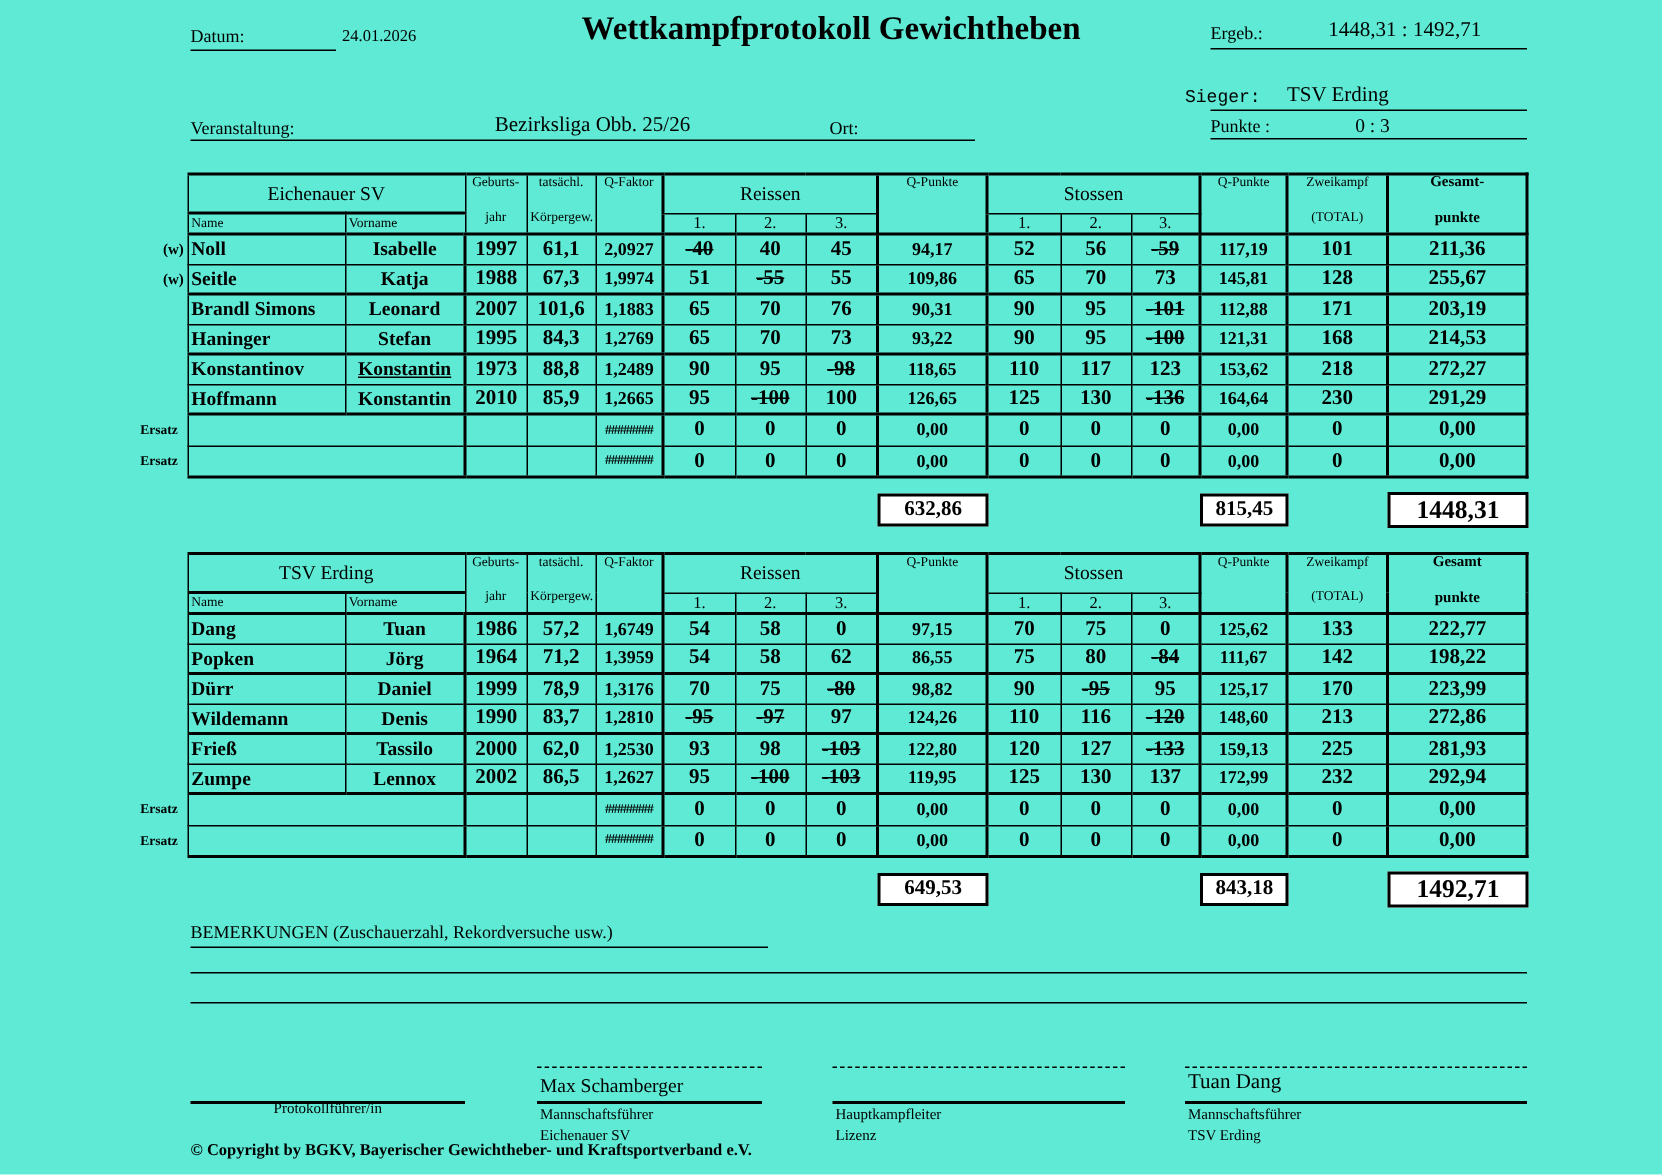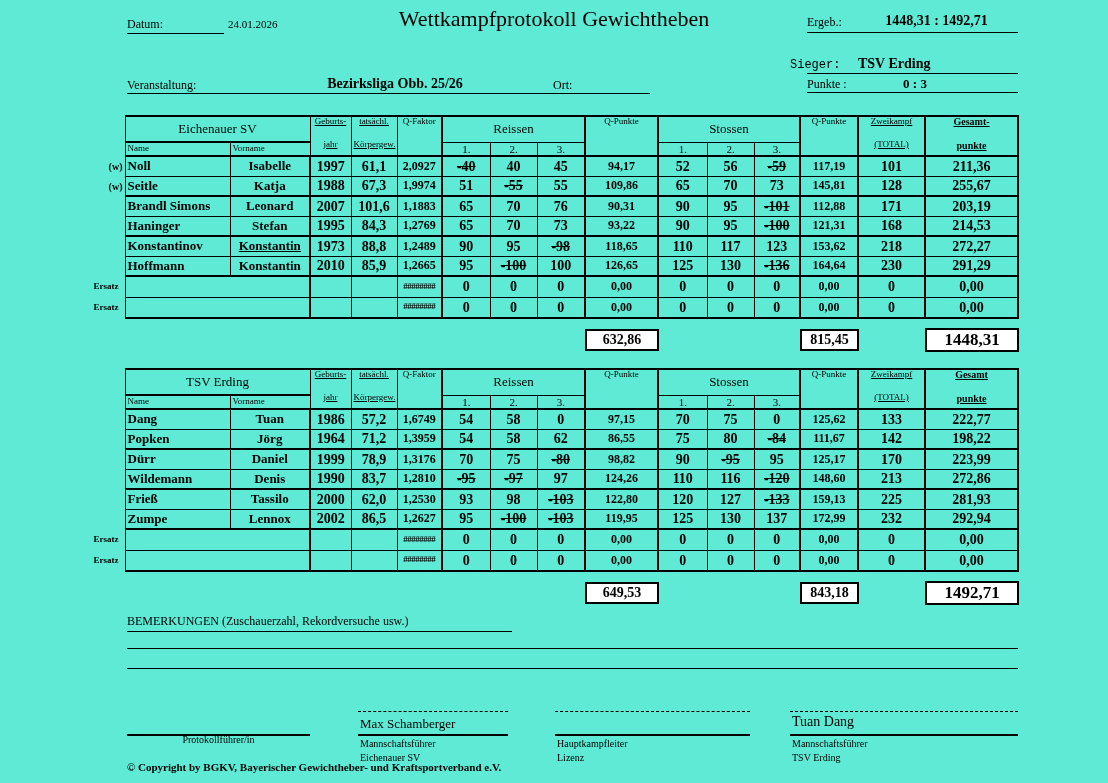--- a/index.html
+++ b/index.html
@@ -4,22 +4,22 @@
 <style>
   html,body { margin:0; padding:0; background:#fff; }
   .page { position:relative; width:1108px; height:783px; background:#5eead4;
           font-family:"Liberation Serif", serif; color:#000; overflow:hidden; }
   .abs { position:absolute; }
   .hline  { position:absolute; background:#000; height:1px; }
   .hline2 { position:absolute; background:#000; height:2px; }
   .dash   { position:absolute; border-top:1px dashed #000; height:0; }
 
   .lbl  { font-size:12px; }
-  .val  { font-weight:bold; }
-  .title { left:0; right:0; text-align:center; top:6px; font-size:22px; font-weight:normal; }
+  .val  { font-weight:normal; }
+  .title { left:0; right:0; text-align:center; top:6px; font-size:22px; font-weight:bold; }
 
   table.protocol { position:absolute; border-collapse:collapse; table-layout:fixed; }
   .protocol th, .protocol td { border:1px solid #000; padding:0 2px; line-height:1.1;
       overflow:hidden; white-space:nowrap; font-weight:bold; }
   .protocol thead th { font-weight:normal; }
   .protocol thead tr:first-child th:not(.mk) { border-top:2px solid #000; }
   .hr1 { height:26px; } .hr2 { height:14px; }
   .hr2 th:not(.mk) { border-bottom:2px solid #000; }
   tbody tr { height:20px; }
   tbody tr.ersatz { height:21px; }
@@ -27,21 +27,21 @@
   tbody tr:last-child td:not(.mk) { border-bottom-width:2px; }
 
   .mk { border:none !important; font-weight:normal; font-size:10px; text-align:right; padding-right:10px; }
   .mk.ers { font-size:9px; padding-right:6px; }
   .bl2 { border-left:2px solid #000 !important; }
   .br2 { border-right:2px solid #000 !important;margin-top:39px; }
   .bb2 { border-bottom:2px solid #000 !important; }
 
   .club { font-weight:bold; font-size:13px; text-align:center; border-left:2px solid #000;
           border-bottom:2px solid #000 !important; }
-  .h2l  { font-size:9px; text-align:center; vertical-align:top; padding:2px 1px;text-decoration:underline; }
+  .h2l  { font-size:9px; text-align:center; vertical-align:top; padding:2px 1px; }
   .h2l div { line-height:1; }
   .h2l div + div { margin-top:14px; }
   .h1l  { font-size:9px; text-align:center; vertical-align:top; padding-top:8px; }
   .lift { font-weight:bold; font-size:13px; text-align:center; }
   .att  { font-size:11px; text-align:center; }
   .nmh, .vnh { font-size:9px; text-align:left; padding-left:3px; }
   .nmh { border-left:2px solid #000; border-right:none; }
   .vnh { border-left:none; }
   .gsh div { font-weight:bold; font-size:10px; }
 

